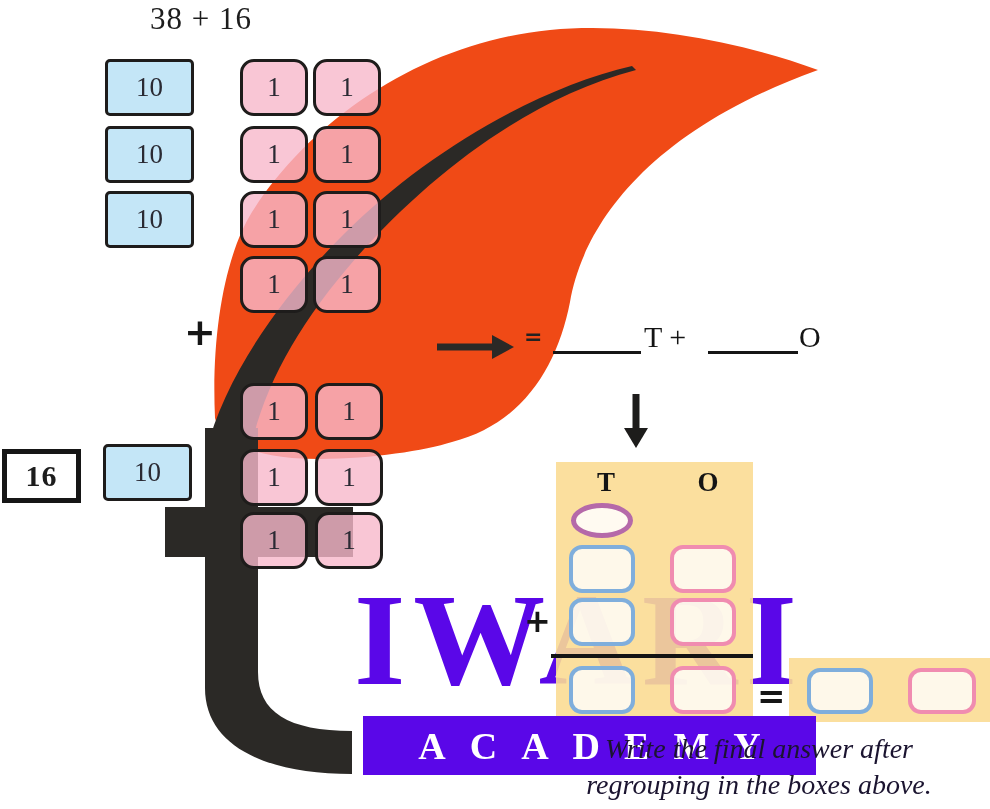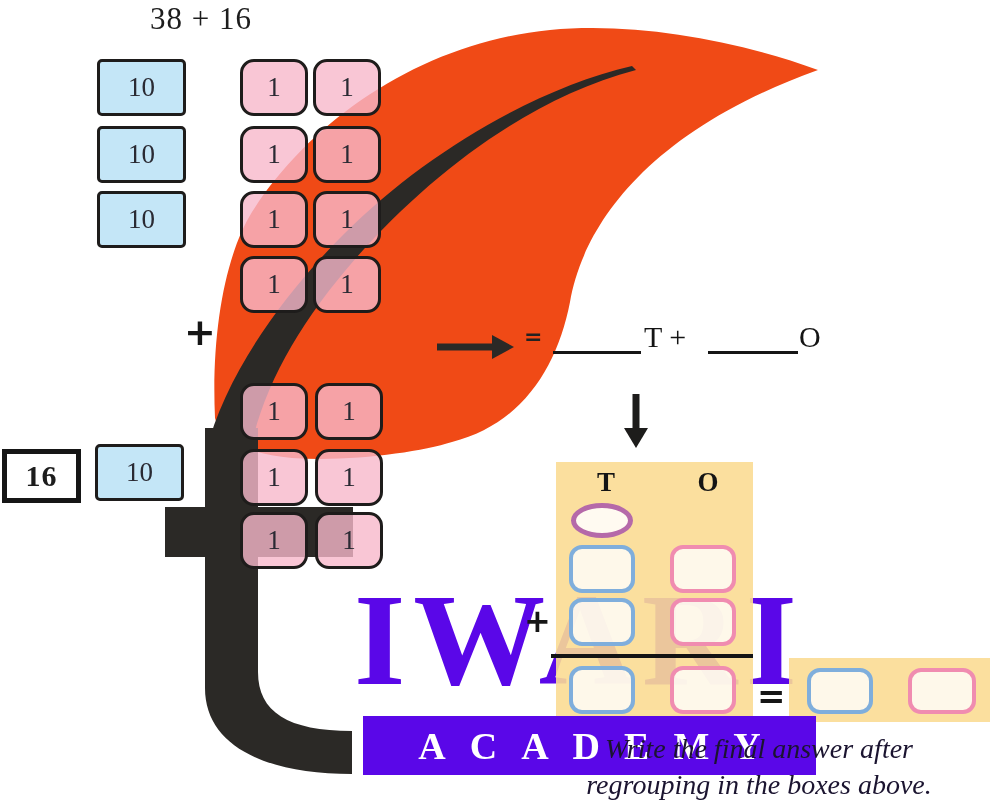--- a/index.html
+++ b/index.html
@@ -6,21 +6,21 @@
   .stage{position:relative;width:990px;height:809px;overflow:hidden;background:#fff;
          font-family:"Liberation Serif",serif;color:#1d1d1d;}
   .abs{position:absolute;}
   svg.layer{position:absolute;left:0;top:0;pointer-events:none;}
   .layer-leaf{z-index:1;}
   .layer-arrows{z-index:6;}
 
   
   .block{position:absolute;z-index:2;display:flex;align-items:center;justify-content:center;
          border:3px solid #1e1c1b;font-size:27px;color:#2a2a33;}
-  .tens{width:83px;height:51px;border-radius:5px;background:#c4e6f7;}
+  .tens{width:83px;height:51px;border-radius:5px;background:#c4e6f7;margin-left:8px;}
   .ones{width:62px;height:51px;border-radius:14px;background:rgba(248,184,202,0.80);}
 
   .addend-label{position:absolute;z-index:2;display:flex;align-items:center;justify-content:center;
         background:#fff;border:5px solid #161616;font-weight:bold;font-size:30px;letter-spacing:1px;}
 
   .title{position:absolute;z-index:6;font-size:31px;letter-spacing:1px;}
   .bigplus{position:absolute;z-index:6;font-family:"DejaVu Sans",sans-serif;font-weight:bold;font-size:38px;color:#161616;}
   .eq-small{position:absolute;z-index:6;font-family:"DejaVu Sans",sans-serif;font-weight:bold;font-size:22px;color:#222;}
   .blank{position:absolute;z-index:6;background:#151515;height:3px;}
   .unit{position:absolute;z-index:6;font-size:30px;color:#141414;}

